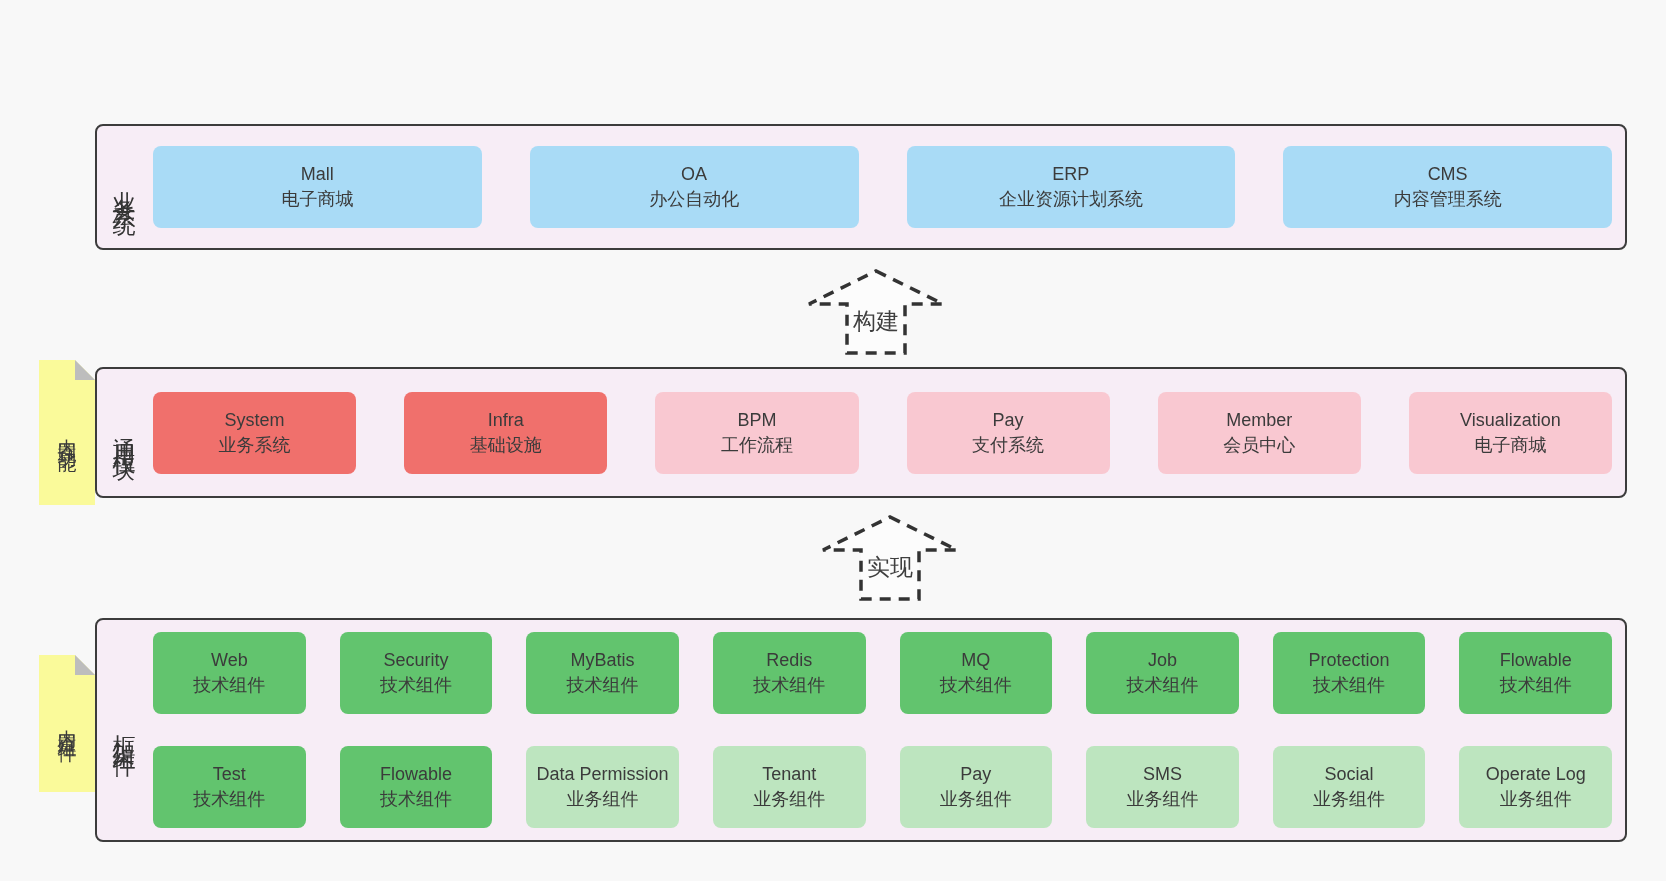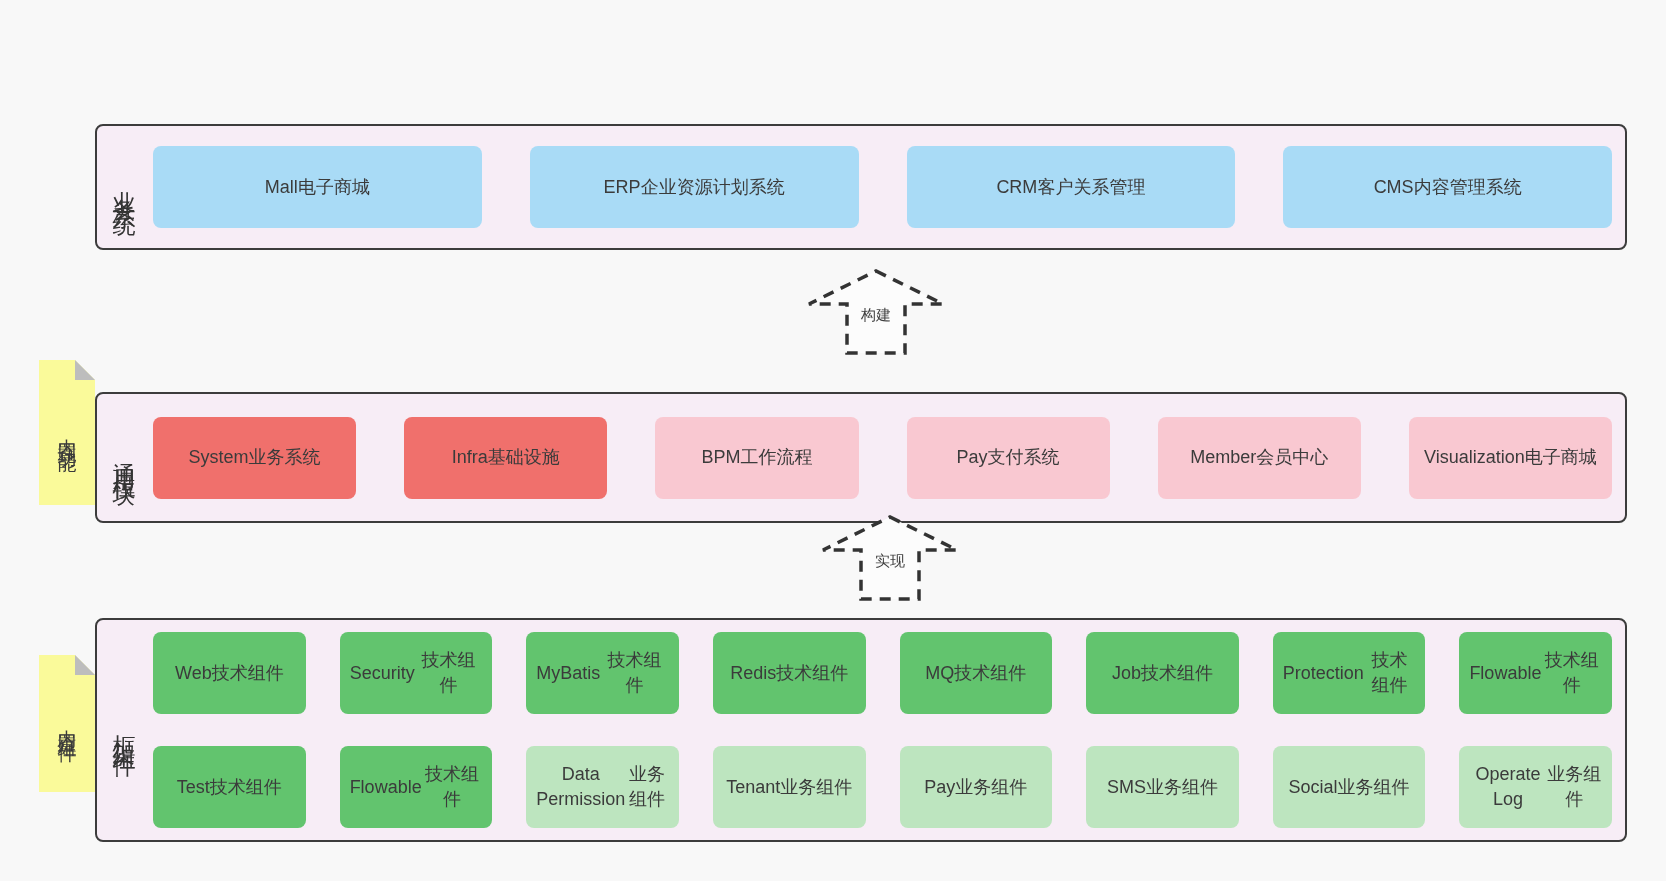--- a/index.html
+++ b/index.html
@@ -27,21 +27,21 @@
     font-size:23px;letter-spacing:7px;color:#343434;
   }
   .band-content{
     flex:1;display:flex;align-items:center;gap:48px;padding:0 13px 0 0;
   }
   .band-content.two-rows{
     flex-direction:column;justify-content:center;gap:32px;padding:19px 13px 19px 0;
   }
   .row{display:flex;gap:34px;width:100%;}
   .box{
-    flex:1;border-radius:8px;display:flex;flex-direction:row;
+    flex:1;border-radius:8px;display:flex;flex-direction:column;
     align-items:center;justify-content:center;text-align:center;
     padding:4px 10px;
   }
   .band-1 .box,.band-2 .box{height:82px;}
   .band-3 .box{height:82px;}
   .box-name,.box-desc{font-size:18px;line-height:25px;color:var(--text);}
   .c-blue{background:var(--blue);}
   .c-red{background:var(--red);}
   .c-pink{background:var(--pink);text-align:right;}
   .c-green{background:var(--green);}
@@ -56,21 +56,21 @@
     background:var(--note-fold);
   }
   .note-text{
     writing-mode:vertical-rl;text-orientation:upright;
     font-size:19px;letter-spacing:5px;color:#3a3a3a;
   }
   .arrow{position:absolute;width:140px;height:88px;}
   .arrow svg{display:block;}
   .arrow-label{
     position:absolute;top:38px;left:50%;transform:translateX(-50%);
-    background:var(--arrow-fill);padding:0 3px;font-size:15px;color:#3f3f3f;
+    background:var(--arrow-fill);padding:0 3px;font-size:23px;color:#3f3f3f;
     white-space:nowrap;
   }
 </style>
 </head>
 <body>
 
 <div class="note" style="top:360px;height:145px;">
   <span class="note-text">内置功能</span>
 </div>
 <div class="note" style="top:655px;height:137px;">
@@ -78,42 +78,42 @@
 </div>
 
 <div class="band band-1" style="top:124px;height:126px;">
   <div class="band-label">业务系统</div>
   <div class="band-content">
     <div class="box c-blue">
       <div class="box-name">Mall</div>
       <div class="box-desc">电子商城</div>
     </div>
     <div class="box c-blue">
+      <div class="box-name">OA</div>
+      <div class="box-desc">办公自动化</div>
+    </div>
+    <div class="box c-blue">
       <div class="box-name">ERP</div>
       <div class="box-desc">企业资源计划系统</div>
-    </div>
-    <div class="box c-blue">
-      <div class="box-name">CRM</div>
-      <div class="box-desc">客户关系管理</div>
     </div>
     <div class="box c-blue">
       <div class="box-name">CMS</div>
       <div class="box-desc">内容管理系统</div>
     </div>
   </div>
 </div>
 
 <div class="arrow" style="left:806px;top:268px;">
   <svg width="140" height="88" viewBox="0 0 140 88">
     <polygon points="70,3 137,36 99,36 99,85 41,85 41,36 3,36" fill="var(--arrow-fill)" stroke="var(--arrow-stroke)" stroke-width="3.5" stroke-dasharray="11 8" stroke-linejoin="miter"></polygon>
   </svg>
   <div class="arrow-label">构建</div>
 </div>
 
-<div class="band band-2" style="top:392px;height:131px;">
+<div class="band band-2" style="top:367px;height:131px;">
   <div class="band-label">通用模块</div>
   <div class="band-content">
     <div class="box c-red">
       <div class="box-name">System</div>
       <div class="box-desc">业务系统</div>
     </div>
     <div class="box c-red">
       <div class="box-name">Infra</div>
       <div class="box-desc">基础设施</div>
     </div>

